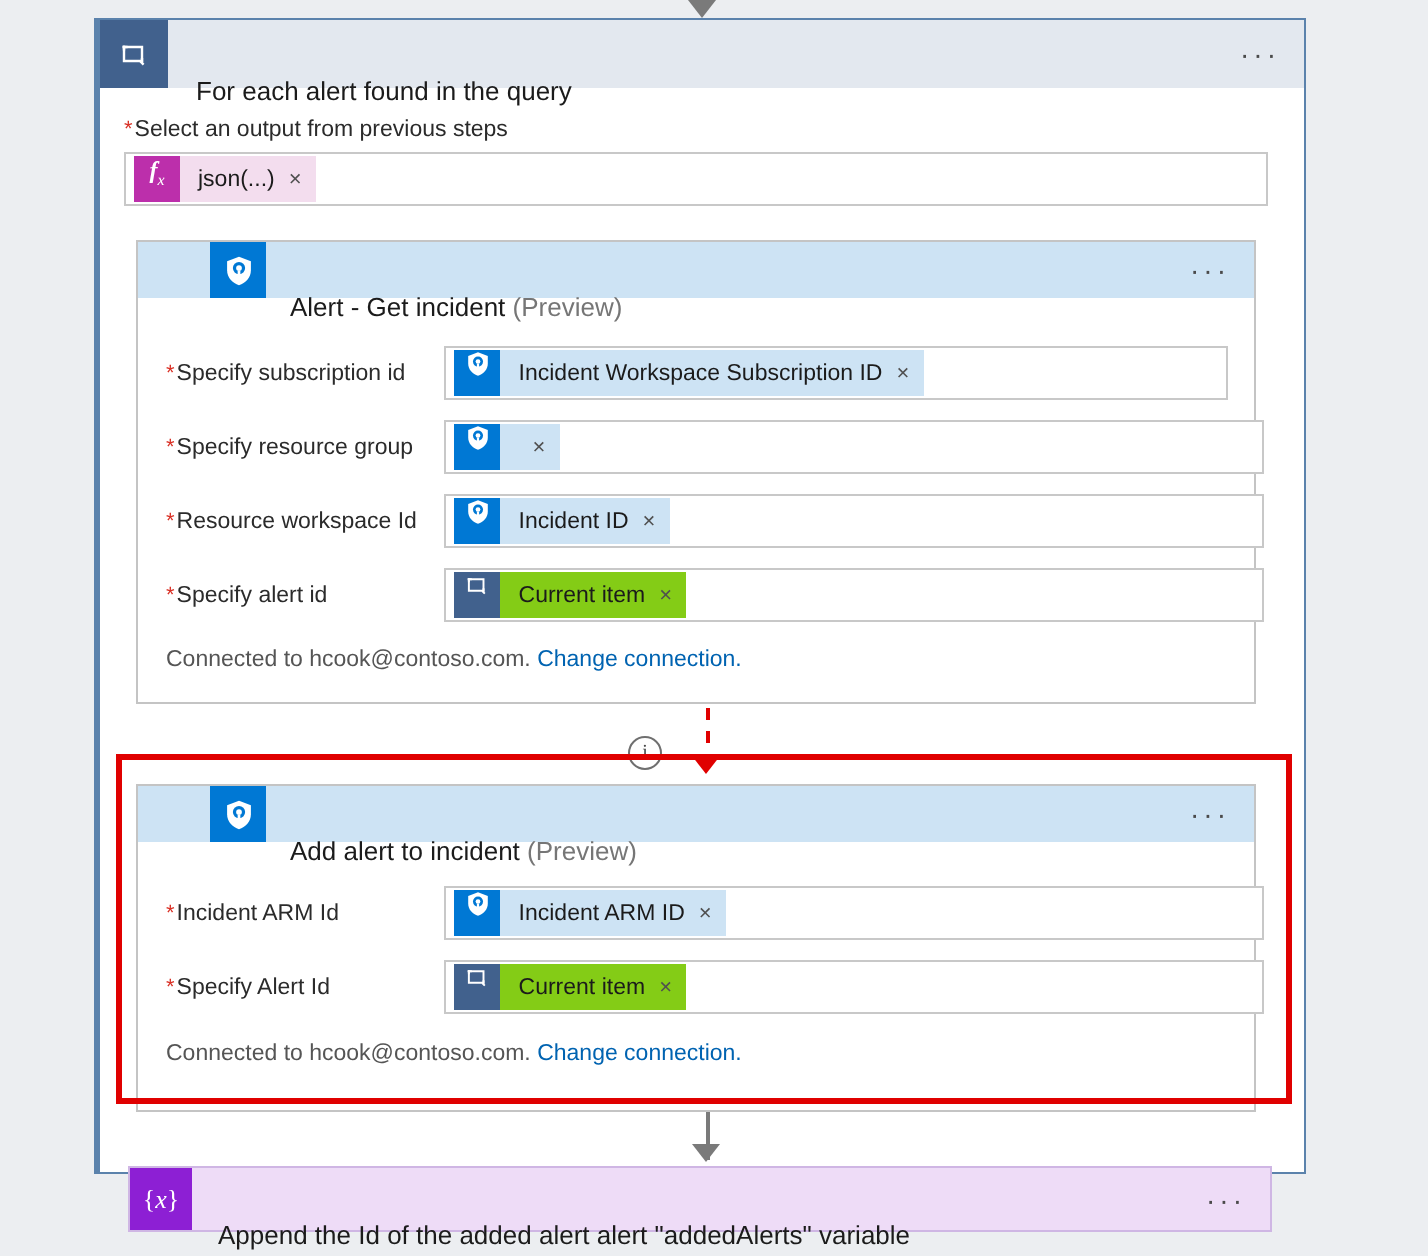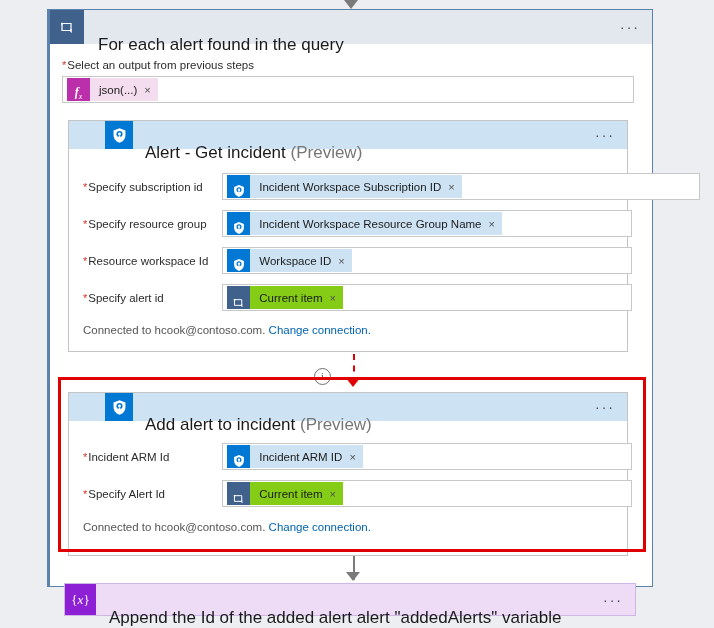--- a/index.html
+++ b/index.html
@@ -30,21 +30,21 @@
     position:absolute; left:47px; top:9px; width:606px; height:578px;
     background:#ffffff;
     border:1px solid #5b82ac;
     border-left:3px solid #5b82ac;
   }
   .card-header {
     display:flex; align-items:center; height:34px;
     background:#e3e8ef;
   }
   .card-header .title {
-    font-size:17px; color:#1b1b1b; margin-left:14px; white-space:nowrap;margin-top:36px;
+    font-size:13px; color:#1b1b1b; margin-left:14px; white-space:nowrap;margin-top:36px;
   }
   .card-header .title .preview { color:#767676; }
   .hdr-icon {
     width:34px; height:34px; flex:0 0 34px;
     display:flex; align-items:center; justify-content:center;
   }
   .hdr-icon.loop { background:#41618d; }
   .hdr-icon.sentinel { background:#0078d4; }
   .hdr-icon.variable { background:#8d1fd4; }
   .ellipsis {
@@ -60,21 +60,21 @@
   }
   .input-box {
     border:1px solid #c8c8c8; background:#fff; height:27px;
     display:flex; align-items:center; padding:0 2px;
   }
 
   
   .chip { display:inline-flex; align-items:center; height:23px; margin-left:2px; }
   .chip-ico {
     width:23px; height:23px; flex:0 0 23px;
-    display:flex; align-items:flex-end; justify-content:center;
+    display:flex; align-items:flex-start; justify-content:center;
   }
   .chip-ico.sentinel { background:#0078d4; }
   .chip-ico.loop { background:#41618d; }
   .chip-ico.fx { background:#bc2fab; }
   .chip-body {
     display:flex; align-items:center; height:23px;
     padding:0 7px 0 9px; font-size:11.5px; color:#1b1b1b;
     white-space:nowrap;
   }
   .chip-body.blue { background:#cde3f4; }
@@ -172,21 +172,21 @@
         <div class="title">
           <span>Alert - Get incident</span>
           <span class="preview">(Preview)</span>
         </div>
         <div class="ellipsis">···</div>
       </div>
 
       <div style="position:absolute; left:14px; top:52px; display:flex; align-items:center;">
         <span class="req-star">*</span>
         <span class="field-label" style="width:134px;">Specify subscription id</span>
-        <div class="input-box" style="width:478px;">
+        <div class="input-box" style="width:392px;">
           <div class="chip">
             <div class="chip-ico sentinel">
               <svg width="14" height="14" viewBox="0 0 20 20">
                 <path d="M10 1.6 L17 4.2 V9.6 C17 14 13.8 17.2 10 18.4 C6.2 17.2 3 14 3 9.6 V4.2 Z" fill="#ffffff"></path>
                 <circle cx="10" cy="8.3" r="3.6" fill="#0078d4"></circle>
                 <circle cx="10" cy="8.3" r="1.7" fill="#ffffff"></circle>
                 <path d="M10 10 v5.4" stroke="#ffffff" stroke-width="1.6"></path>
               </svg>
             </div>
             <div class="chip-body blue">
@@ -204,42 +204,41 @@
           <div class="chip">
             <div class="chip-ico sentinel">
               <svg width="14" height="14" viewBox="0 0 20 20">
                 <path d="M10 1.6 L17 4.2 V9.6 C17 14 13.8 17.2 10 18.4 C6.2 17.2 3 14 3 9.6 V4.2 Z" fill="#ffffff"></path>
                 <circle cx="10" cy="8.3" r="3.6" fill="#0078d4"></circle>
                 <circle cx="10" cy="8.3" r="1.7" fill="#ffffff"></circle>
                 <path d="M10 10 v5.4" stroke="#ffffff" stroke-width="1.6"></path>
               </svg>
             </div>
             <div class="chip-body blue">
-              <span>Incident Workspace Resource Group Name</span>
               <span class="chip-x">×</span>
             </div>
           </div>
         </div>
       </div>
 
       <div style="position:absolute; left:14px; top:126px; display:flex; align-items:center;">
         <span class="req-star">*</span>
         <span class="field-label" style="width:134px;">Resource workspace Id</span>
         <div class="input-box" style="width:410px;">
           <div class="chip">
             <div class="chip-ico sentinel">
               <svg width="14" height="14" viewBox="0 0 20 20">
                 <path d="M10 1.6 L17 4.2 V9.6 C17 14 13.8 17.2 10 18.4 C6.2 17.2 3 14 3 9.6 V4.2 Z" fill="#ffffff"></path>
                 <circle cx="10" cy="8.3" r="3.6" fill="#0078d4"></circle>
                 <circle cx="10" cy="8.3" r="1.7" fill="#ffffff"></circle>
                 <path d="M10 10 v5.4" stroke="#ffffff" stroke-width="1.6"></path>
               </svg>
             </div>
             <div class="chip-body blue">
-              <span>Workspace ID</span>
+              <span>Incident ID</span>
               <span class="chip-x">×</span>
             </div>
           </div>
         </div>
       </div>
 
       <div style="position:absolute; left:14px; top:163px; display:flex; align-items:center;">
         <span class="req-star">*</span>
         <span class="field-label" style="width:134px;">Specify alert id</span>
         <div class="input-box" style="width:410px;">

